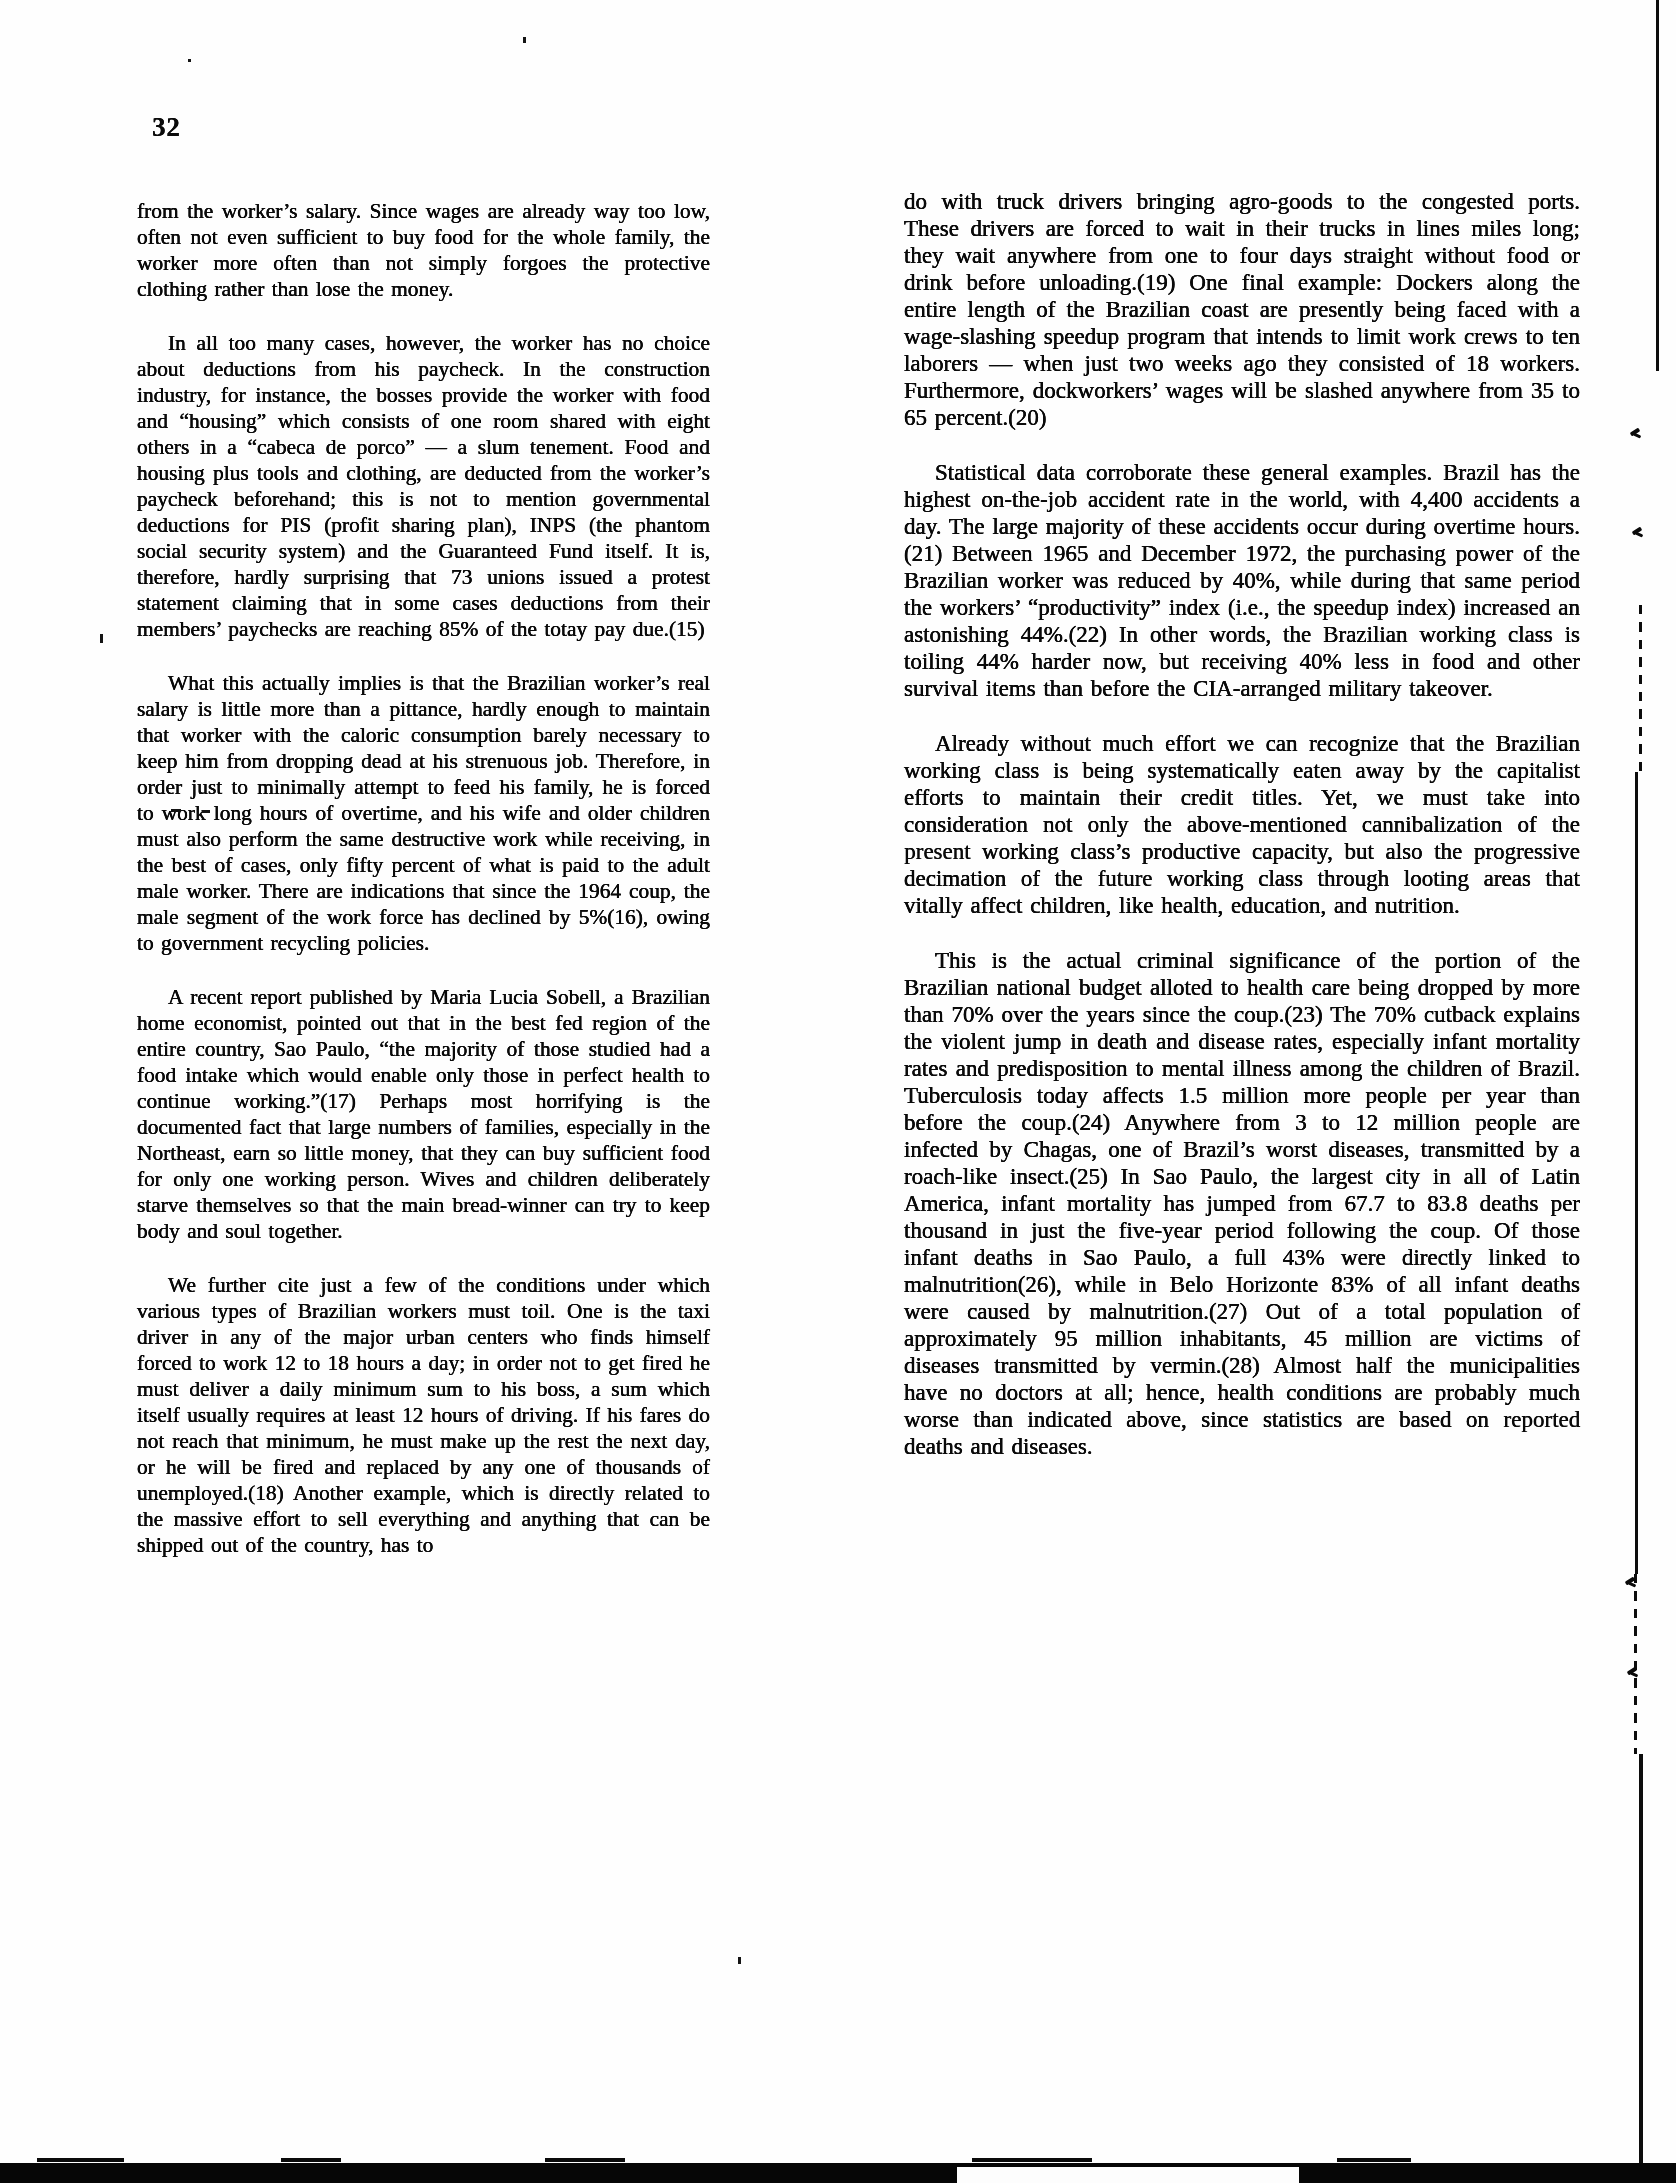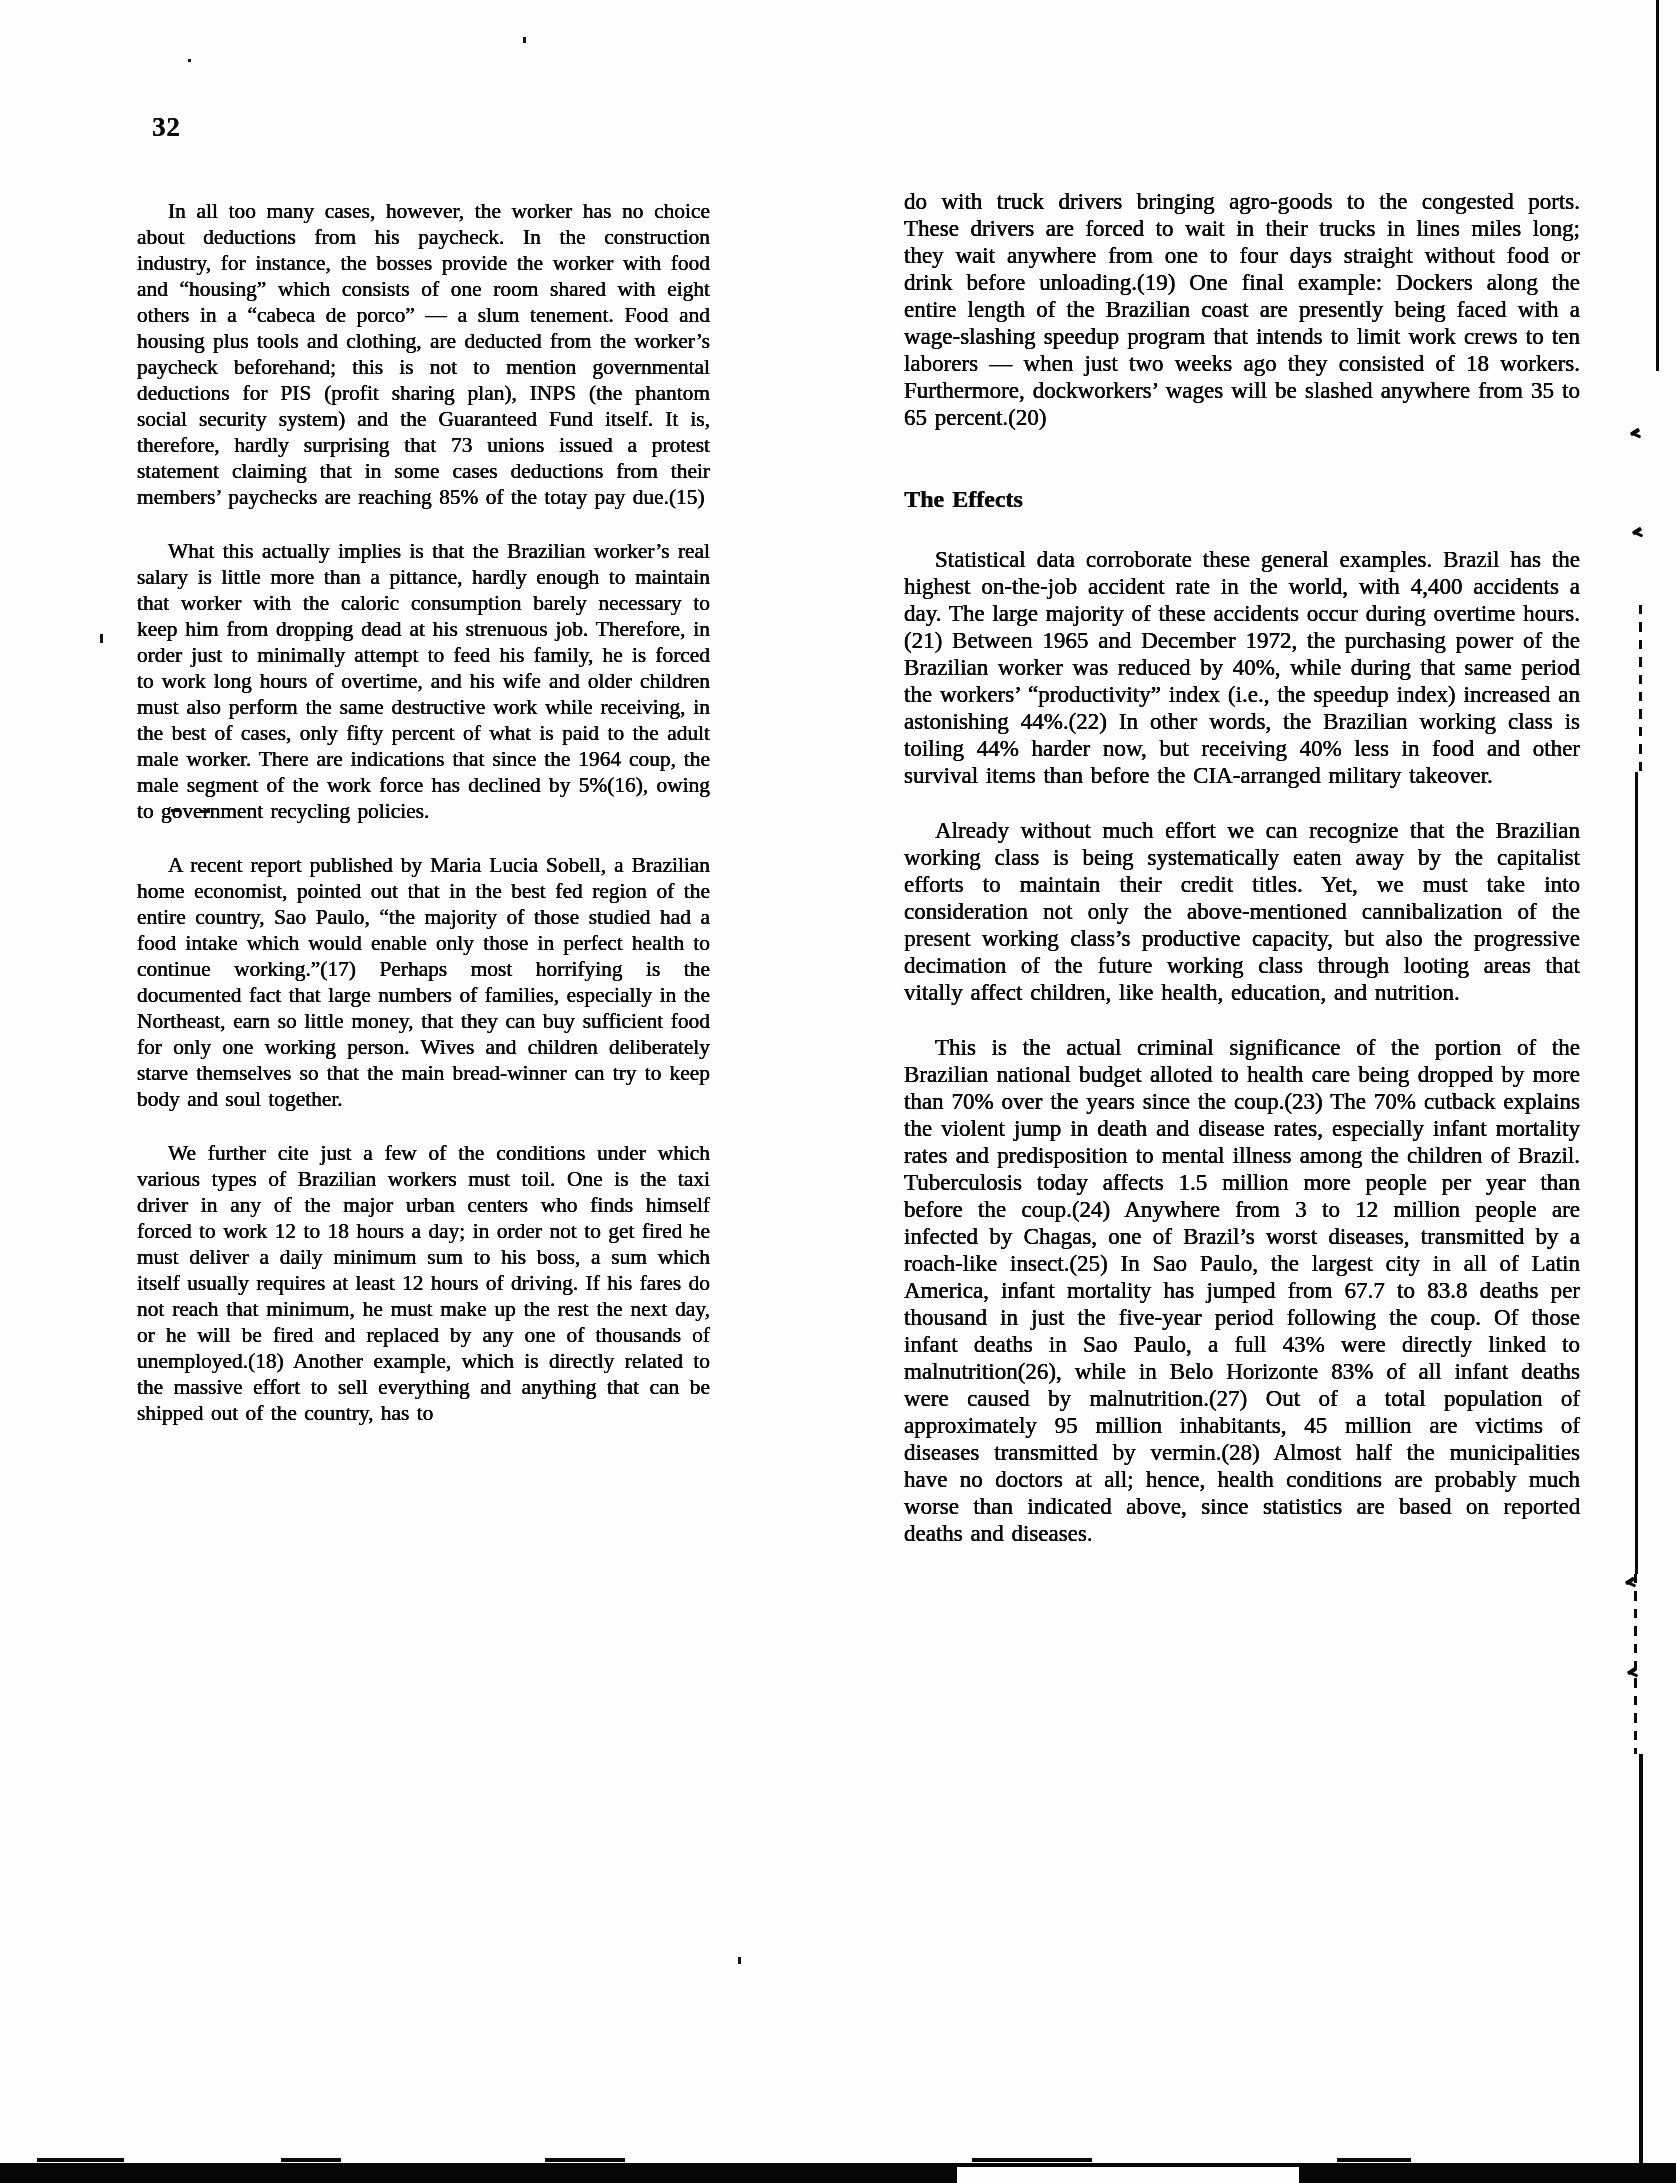--- a/index.html
+++ b/index.html
@@ -61,28 +61,28 @@
   .bar-dash   { position: absolute; top: 2158px; height: 4px; background: #0a0a0a; }
 </style>
 </head>
 <body>
 
 <div class="page">
 
   <div class="page-number">32</div>
 
   <div class="col col-left">
+      <p><span>from the worker’s salary. Since wages are already way too low, often not even sufficient to buy food for the whole family, the worker more often than not simply forgoes the protective clothing rather than lose the money.</span></p>
       <p class="indent"><span>In all too many cases, however, the worker has no choice about deductions from his paycheck. In the construction industry, for instance, the bosses provide the worker with food and “housing” which consists of one room shared with eight others in a “cabeca de porco” — a slum tenement. Food and housing plus tools and clothing, are deducted from the worker’s paycheck beforehand; this is not to mention governmental deductions for PIS (profit sharing plan), INPS (the phantom social security system) and the Guaranteed Fund itself. It is, therefore, hardly surprising that 73 unions issued a protest statement claiming that in some cases deductions from their members’ paychecks are reaching 85% of the totay pay due.(15)</span></p>
       <p class="indent"><span>What this actually implies is that the Brazilian worker’s real salary is little more than a pittance, hardly enough to maintain that worker with the caloric consumption barely necessary to keep him from dropping dead at his strenuous job. Therefore, in order just to minimally attempt to feed his family, he is forced to work long hours of overtime, and his wife and older children must also perform the same destructive work while receiving, in the best of cases, only fifty percent of what is paid to the adult male worker. There are indications that since the 1964 coup, the male segment of the work force has declined by 5%(16), owing to government recycling policies.</span></p>
       <p class="indent"><span>A recent report published by Maria Lucia Sobell, a Brazilian home economist, pointed out that in the best fed region of the entire country, Sao Paulo, “the majority of those studied had a food intake which would enable only those in perfect health to continue working.”(17) Perhaps most horrifying is the documented fact that large numbers of families, especially in the Northeast, earn so little money, that they can buy sufficient food for only one working person. Wives and children deliberately starve themselves so that the main bread-winner can try to keep body and soul together.</span></p>
       <p class="indent"><span>We further cite just a few of the conditions under which various types of Brazilian workers must toil. One is the taxi driver in any of the major urban centers who finds himself forced to work 12 to 18 hours a day; in order not to get fired he must deliver a daily minimum sum to his boss, a sum which itself usually requires at least 12 hours of driving. If his fares do not reach that minimum, he must make up the rest the next day, or he will be fired and replaced by any one of thousands of unemployed.(18) Another example, which is directly related to the massive effort to sell everything and anything that can be shipped out of the country, has to</span></p>
     </div>
   <div class="col col-right">
       <p><span>do with truck drivers bringing agro-goods to the congested ports. These drivers are forced to wait in their trucks in lines miles long; they wait anywhere from one to four days straight without food or drink before unloading.(19) One final example: Dockers along the entire length of the Brazilian coast are presently being faced with a wage-slashing speedup program that intends to limit work crews to ten laborers — when just two weeks ago they consisted of 18 workers. Furthermore, dockworkers’ wages will be slashed anywhere from 35 to 65 percent.(20)</span></p>
-      <h2>The Effects</h2>
       <p class="indent"><span>Statistical data corroborate these general examples. Brazil has the highest on-the-job accident rate in the world, with 4,400 accidents a day. The large majority of these accidents occur during overtime hours.(21) Between 1965 and December 1972, the purchasing power of the Brazilian worker was reduced by 40%, while during that same period the workers’ “productivity” index (i.e., the speedup index) increased an astonishing 44%.(22) In other words, the Brazilian working class is toiling 44% harder now, but receiving 40% less in food and other survival items than before the CIA-arranged military takeover.</span></p>
       <p class="indent"><span>Already without much effort we can recognize that the Brazilian working class is being systematically eaten away by the capitalist efforts to maintain their credit titles. Yet, we must take into consideration not only the above-mentioned cannibalization of the </span><strong>present</strong><span> working class’s productive capacity, but also the progressive decimation of the </span><strong>future</strong><span> working class through looting areas that vitally affect children, like health, education, and nutrition.</span></p>
       <p class="indent"><span>This is the actual criminal significance of the portion of the Brazilian national budget alloted to health care being dropped by more than 70% over the years since the coup.(23) The 70% cutback explains the violent jump in death and disease rates, especially infant mortality rates and predisposition to mental illness among the children of Brazil. Tuberculosis today affects 1.5 million more people per year than before the coup.(24) Anywhere from 3 to 12 million people are infected by Chagas, one of Brazil’s worst diseases, transmitted by a roach-like insect.(25) In Sao Paulo, the largest city in all of Latin America, infant mortality has jumped from 67.7 to 83.8 deaths per thousand in just the five-year period following the coup. Of those infant deaths in Sao Paulo, a full 43% were directly linked to malnutrition(26), while in Belo Horizonte 83% of all infant deaths were caused by malnutrition.(27) Out of a total population of approximately 95 million inhabitants, 45 million are victims of diseases transmitted by vermin.(28) Almost half the municipalities have no doctors at all; hence, health conditions are probably much worse than indicated above, since statistics are based on </span><strong>reported</strong><span> deaths and diseases.</span></p>
     </div>
 
   <div class="vseg" style="left:1656px; top:0;      width:3.3px; height:371px;"></div>
   <div class="vseg dashed" style="left:1639px; top:605px;  width:2.7px; height:167px;"></div>
   <div class="vseg" style="left:1635px; top:772px; width:3.3px; height:802px;"></div>
   <div class="vseg dashed" style="left:1634px; top:1574px; width:2.7px; height:180px;"></div>
   <div class="vseg" style="left:1639px; top:1754px; width:4px; height:409px;"></div>

